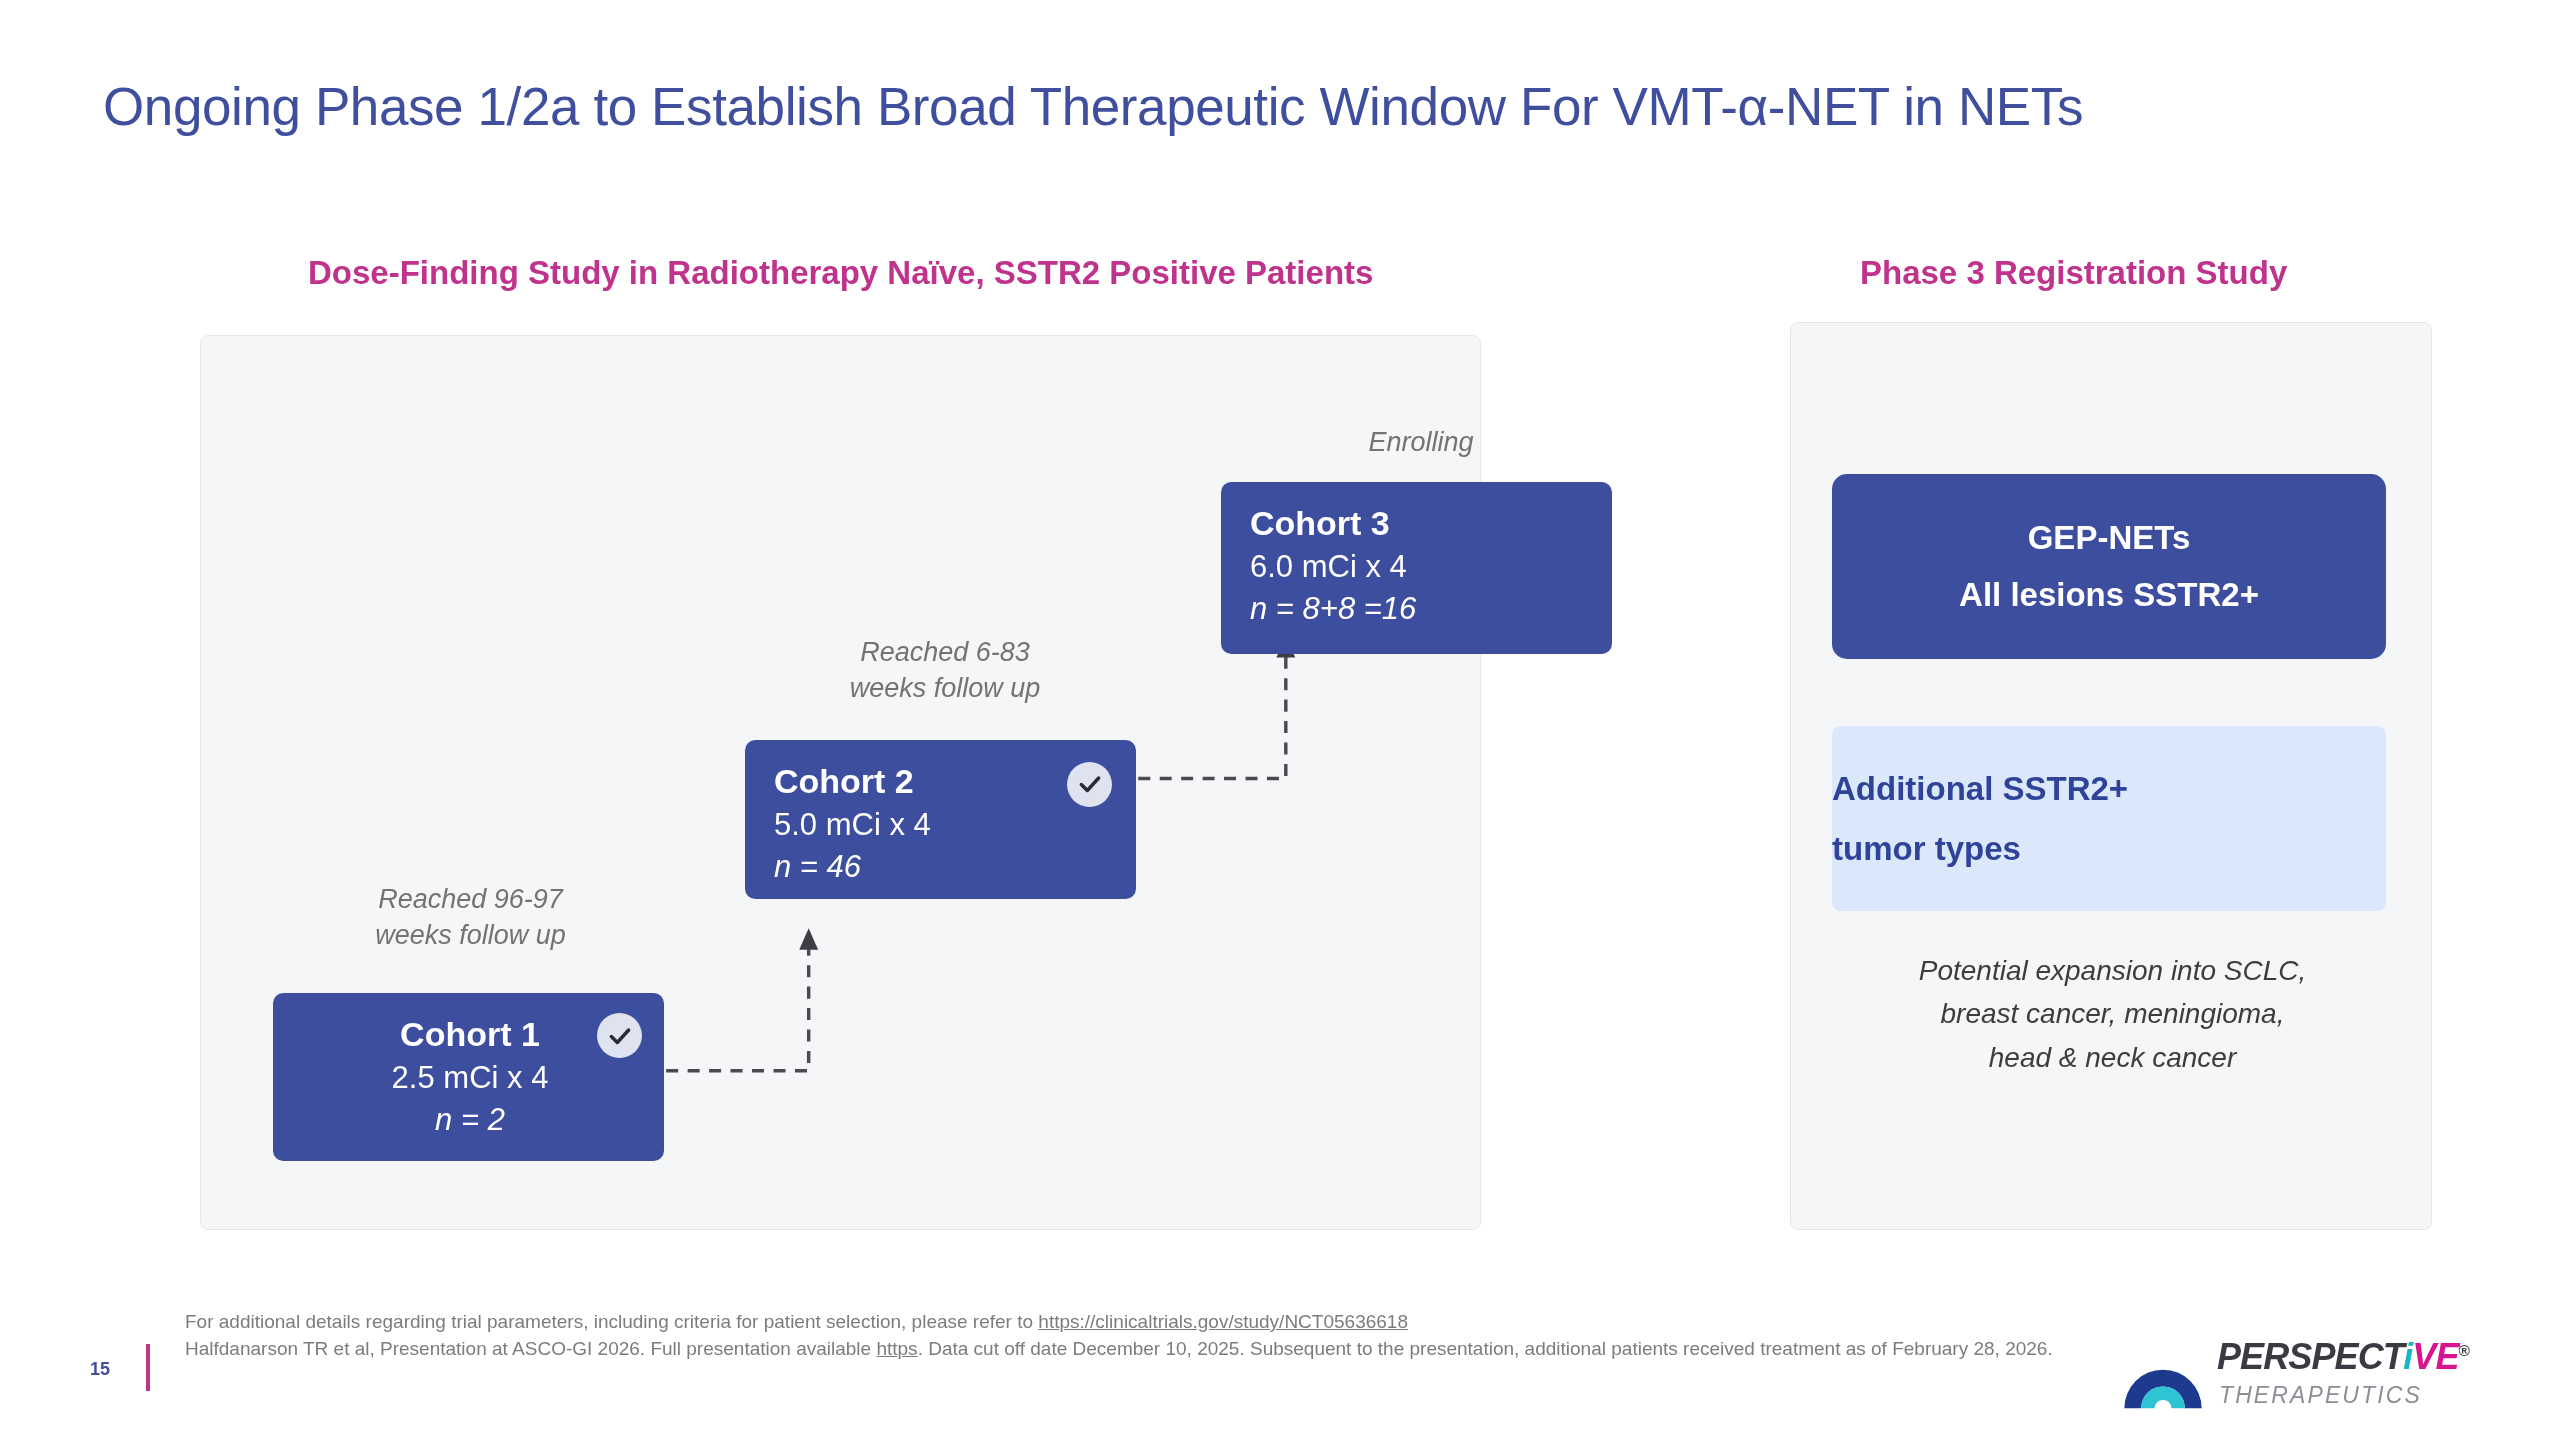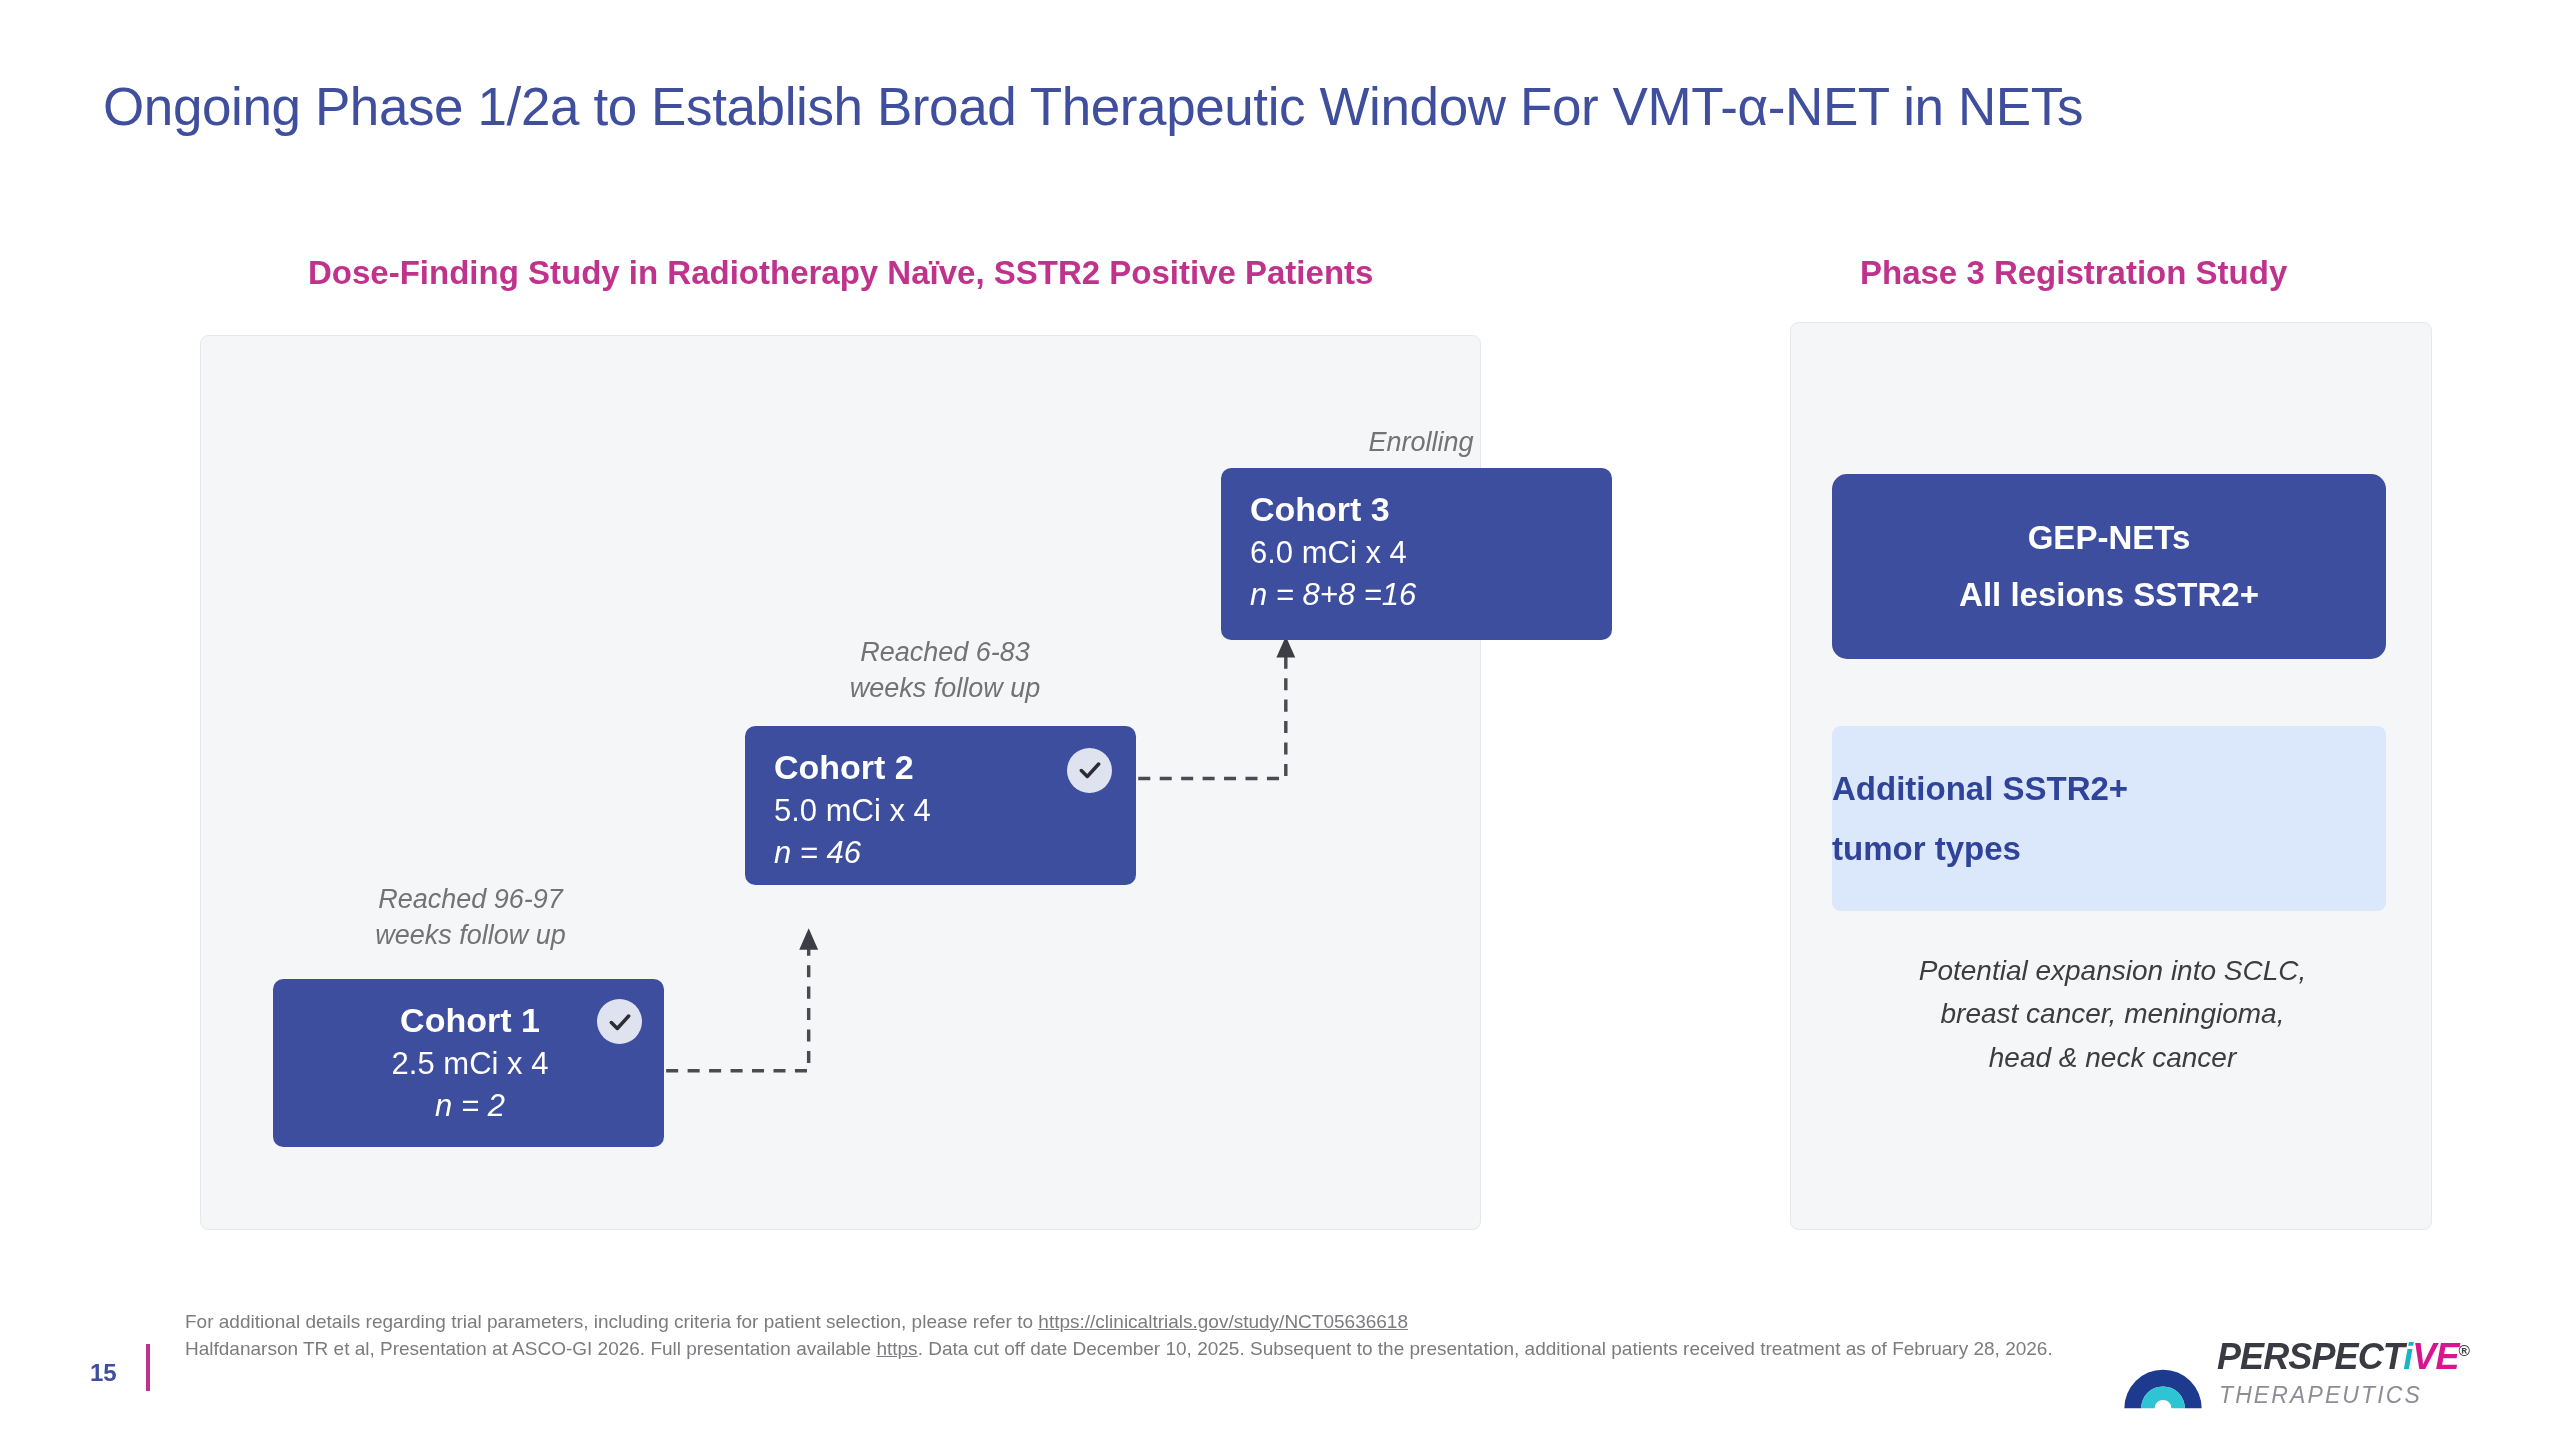--- a/index.html
+++ b/index.html
@@ -40,20 +40,21 @@
   #panel-right{left:1790px;top:322px;width:640px;height:906px;}
 
   
   .cohort{
     position:absolute;
     background:#3e4e9e;
     border-radius:10.3px;
     color:#ffffff;
     box-sizing:border-box;
     padding:20.6px 26px 19px 29px;
+    margin-top:14px;
   }
   .cohort .c-title{
     font-size:34px;font-weight:700;line-height:1.22;
     margin:0 0 3.4px 0;white-space:nowrap;
   }
   .cohort .c-dose{
     font-size:31px;font-weight:400;line-height:1.28;
     margin:0;white-space:nowrap;
   }
   .cohort .c-n{
@@ -108,21 +109,21 @@
 
   #expansion-note{
     position:absolute;left:1812px;top:949px;width:601px;
     font-size:28px;font-style:italic;color:#3d3d3d;
     line-height:1.55;text-align:center;
   }
 
   
   .page-num{
     position:absolute;left:90px;top:1359px;
-    font-size:24px;font-weight:700;color:#3f4f9d;
+    font-size:18px;font-weight:700;color:#3f4f9d;
   }
   .page-div{
     position:absolute;left:146px;top:1344px;
     width:4.3px;height:47px;background:#c0338c;
   }
   .footnotes{
     position:absolute;left:185px;top:1309px;width:1889px;
     font-size:19px;color:#7c7c80;line-height:1.42;
   }
   .footnotes a, .footnotes .lnk{

